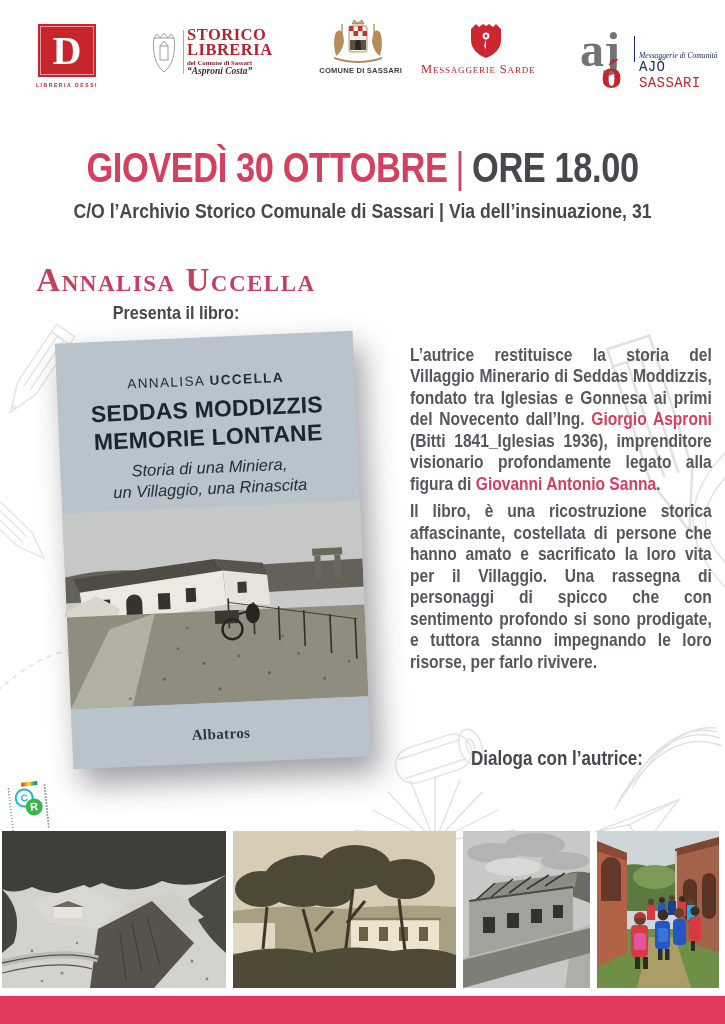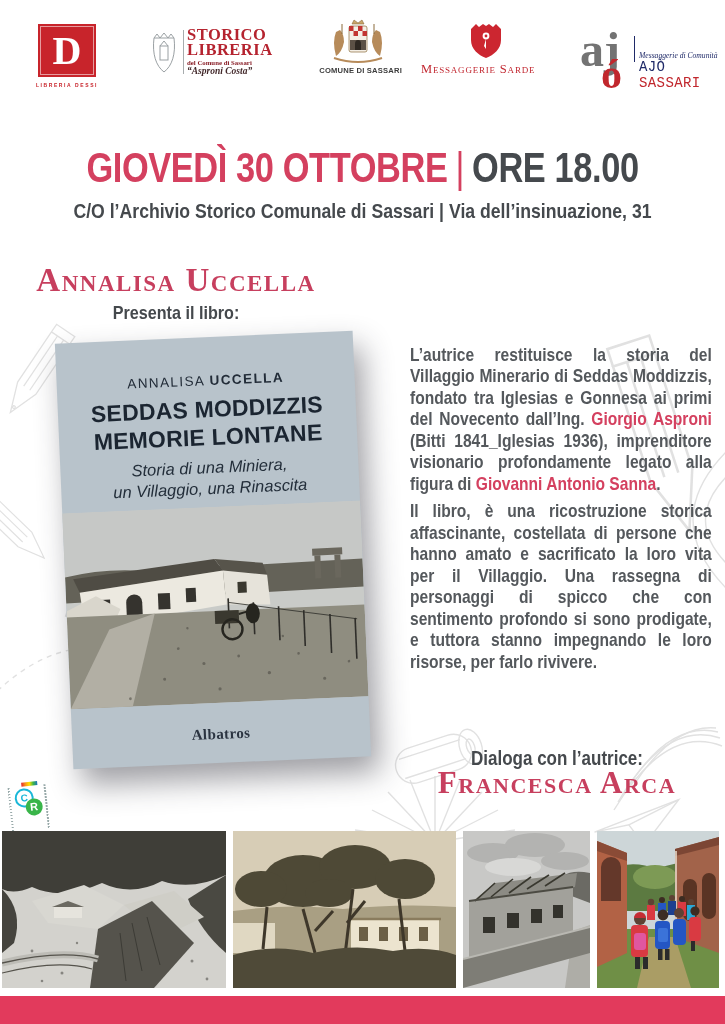--- a/index.html
+++ b/index.html
@@ -306,21 +306,20 @@
     </svg>
     <div class="cover-pub">Albatros</div>
   </div>
 
   <div class="desc">
     <p><span>L’autrice restituisce la storia del Villaggio Minerario di Seddas Moddizzis, fondato tra Iglesias e Gonnesa ai primi del Novecento dall’Ing. </span><span class="red">Giorgio Asproni</span><span> (Bitti 1841_Iglesias 1936), imprenditore visionario profondamente legato alla figura di </span><span class="red">Giovanni Antonio Sanna</span><span>.</span></p>
     <p>Il libro, è una ricostruzione storica affascinante, costellata di persone che hanno amato e sacrificato la loro vita per il Villaggio. Una rassegna di personaggi di spicco che con sentimento profondo si sono prodigate, e tuttora stanno impegnando le loro risorse, per farlo rivivere.</p>
   </div>
 
   <div class="dialog-label">Dialoga con l’autrice:</div>
-  <div class="dialog-name">Francesca Arca</div>
 
   <div class="photo ph1">
     <svg viewBox="0 0 224 157" preserveAspectRatio="none">
       <rect width="224" height="157" fill="#d3d2cd"></rect>
       <path d="M0,0 H224 V44 Q190,60 160,50 Q130,66 100,52 Q60,70 30,56 Q12,64 0,58 Z" fill="#3f3e38"></path>
       <path d="M0,58 Q22,80 12,112 L0,122 Z" fill="#45443e"></path>
       <path d="M224,44 L224,122 Q198,100 186,68 Z" fill="#4a4942"></path>
       <path d="M30,70 L82,54 L122,74 L96,98 L46,92 Z" fill="#d8d7d1"></path>
       <path d="M122,74 L172,60 L202,86 L160,106 Z" fill="#cfcec7"></path>
       <path d="M96,98 L150,70 L192,112 L152,157 L88,157 Z" fill="#55534c"></path>

